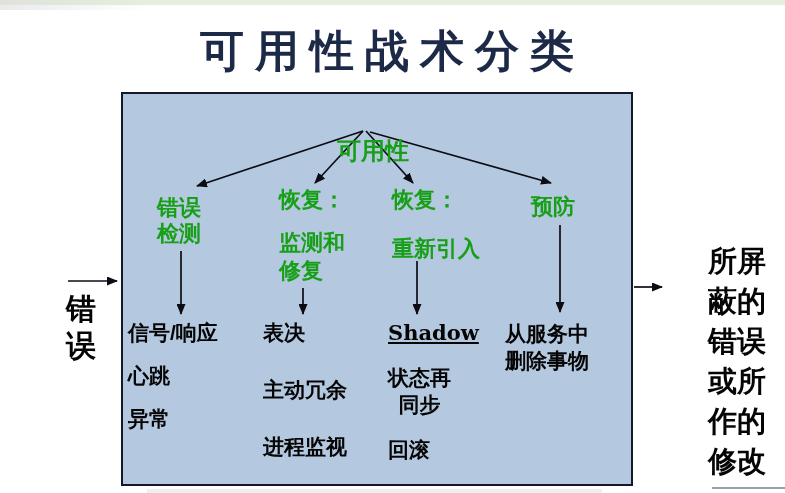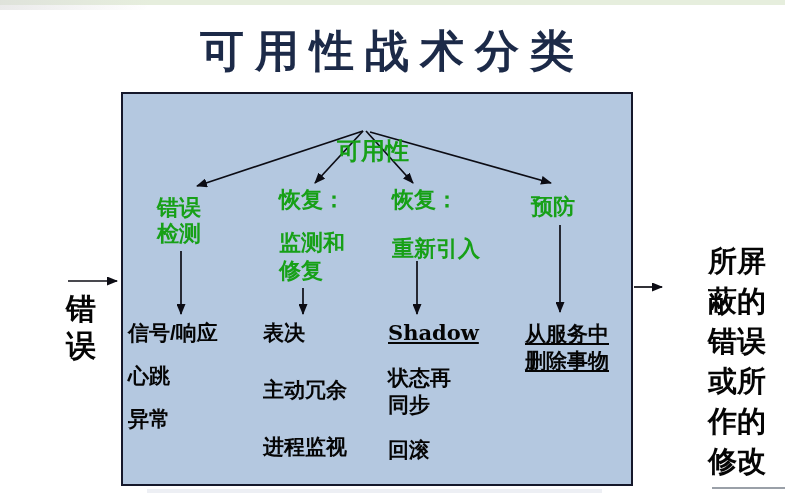--- a/index.html
+++ b/index.html
@@ -23,25 +23,25 @@
   .node{position:absolute;font-weight:bold;white-space:pre-line;}
   .root{left:337px;top:99px;font-size:24px;color:#17a017;margin-top:36px;}
   .cat{position:absolute;font-weight:bold;font-size:22px;color:#17a017;white-space:pre-line;line-height:1.18;}
   .cat1{left:157px;top:195px;}
   .cat2{left:279px;top:187px;}
   .cat2s{left:279px;top:229px;line-height:1.25;}
   .cat3{left:392px;top:187px;}
   .cat3s{left:392px;top:236px;}
   .cat4{left:531px;top:194px;}
   .col{position:absolute;display:flex;flex-direction:column;align-items:flex-start;color:#050505;}
-  .leaf{font-weight:bold;font-size:21px;line-height:1.28;white-space:pre-line;color:#050505;}
+  .leaf{font-weight:bold;font-size:21px;line-height:1.28;white-space:pre-line;color:#050505;text-align:center;}
   .col1{left:128px;top:320px;gap:16px;}
   .col2{left:263px;top:320px;gap:30px;}
   .col3{left:388px;top:320px;gap:18px;}
-  .col4{left:525px;top:321px;gap:18px;text-decoration:underline;}
+  .col4{left:505px;top:321px;gap:18px;}
   .latin{font-family:"DejaVu Serif",serif;font-size:21px;text-decoration:underline;}
   .io-label{position:absolute;font-weight:bold;color:#050505;word-break:break-all;}
   .input-label{left:66px;top:290px;width:38px;font-size:30px;line-height:37px;}
   .output-label{left:708px;top:241px;width:64px;font-size:29px;line-height:40px;}
   .bottom-strip-left{position:absolute;left:147px;top:489px;width:455px;height:4px;background:#edeff4;}
   .bottom-strip-right{position:absolute;left:712px;top:487px;width:73px;height:2px;background:#9aa0a8;}
 </style>
 </head>
 <body>
 

